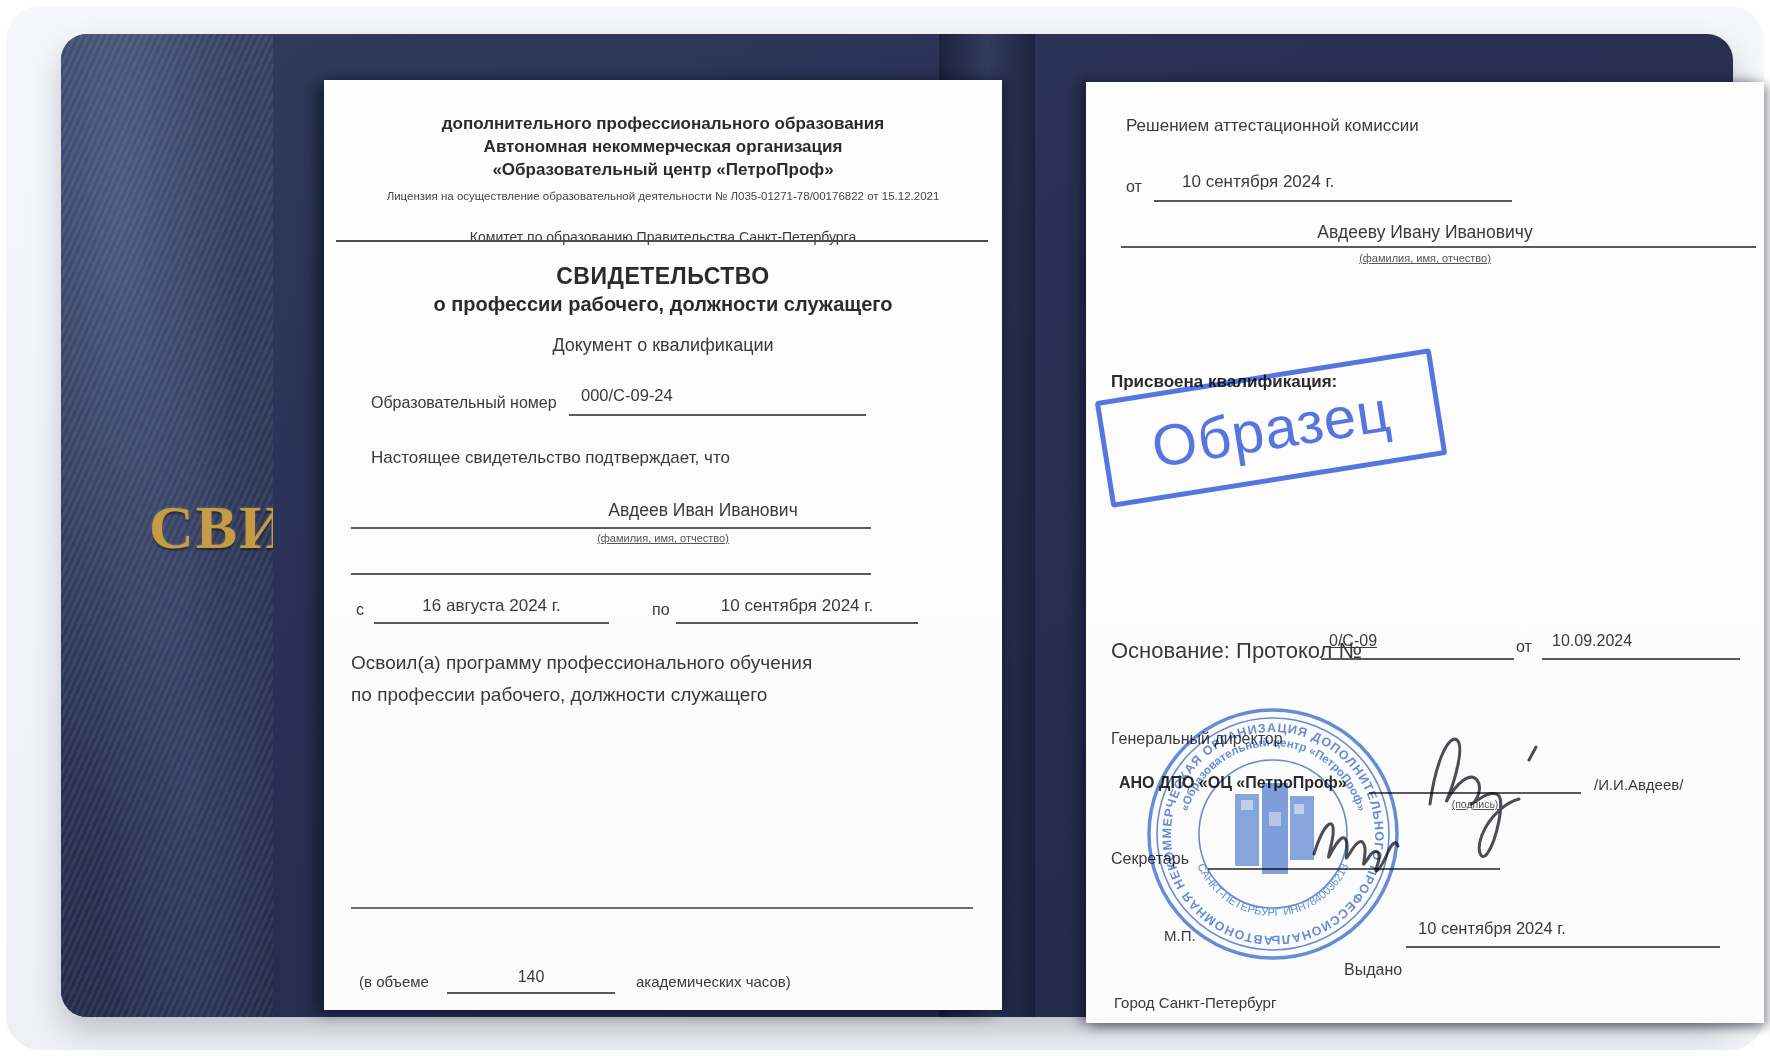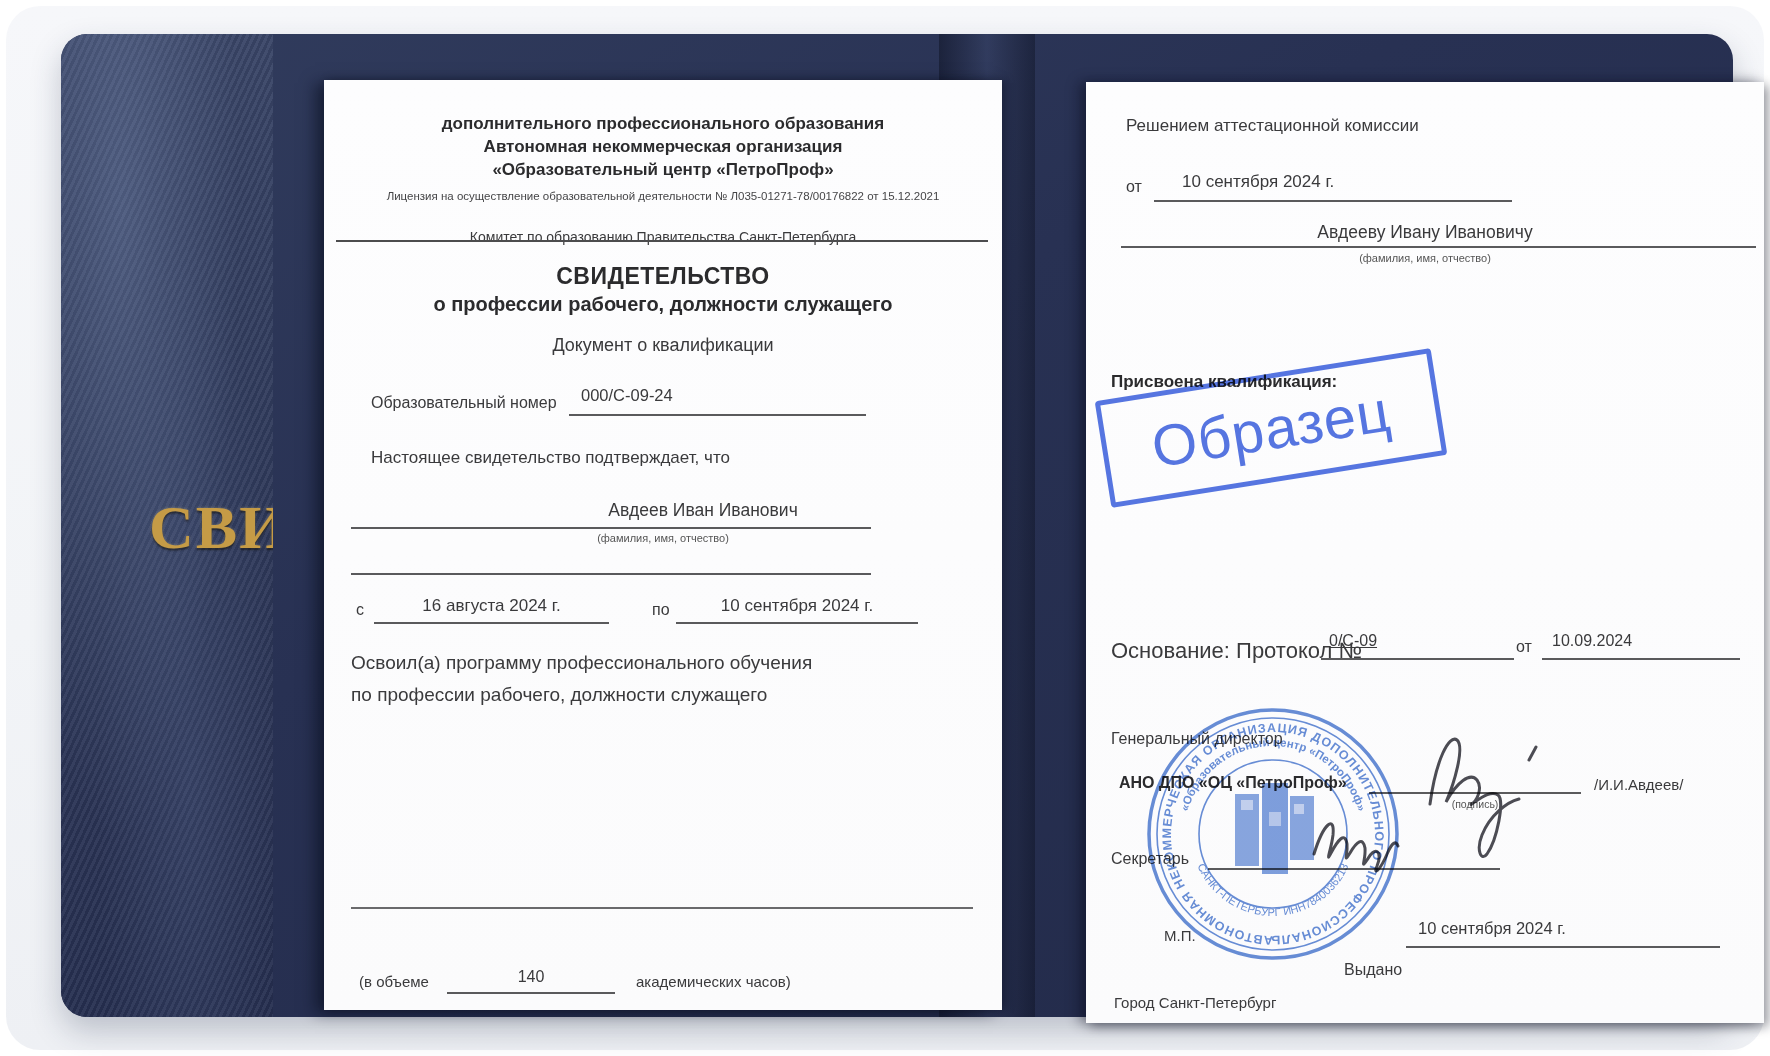--- a/index.html
+++ b/index.html
@@ -24,21 +24,21 @@
     background:linear-gradient(90deg,rgba(5,8,20,.40),rgba(90,105,145,.14) 50%,rgba(5,8,20,.35));}
   
   .page{position:absolute;background:linear-gradient(180deg,#fdfdfe 0%,#fbfbfc 100%);}
   .page-left{left:263px;top:46px;width:678px;height:930px;
     box-shadow:-9px 3px 14px rgba(8,12,28,.55), 4px 0 8px rgba(8,12,28,.35);}
   .page-right{left:1025px;top:48px;width:678px;height:941px;
     box-shadow:-7px 0 12px rgba(8,12,28,.45), 5px 4px 10px rgba(8,12,28,.35);}
   .t{position:absolute;color:#3a3a3c;}
   .c{left:0;width:100%;text-align:center;}
   .b{font-weight:bold;color:#2b2b2d;}
-  .small{font-size:11px;color:#555;}
+  .small{font-size:11px;color:#555;text-decoration:underline;}
   .rule{position:absolute;height:0;border-top:2px solid #4c4c4e;}
   .uline{position:absolute;height:0;border-top:2px solid #5a5a5c;}
   .field{position:absolute;border-bottom:2px solid #5a5a5c;text-align:center;color:#3a3a3c;}
   
   .stamp{position:absolute;left:15px;top:292px;width:330px;height:98px;
     border:5px solid #4a6ce0;border-radius:4px;color:#4a6ce0;
     display:flex;align-items:center;justify-content:center;
     font-size:58px;letter-spacing:1px;transform:rotate(-9deg);
     opacity:.93;mix-blend-mode:multiply;}
   

